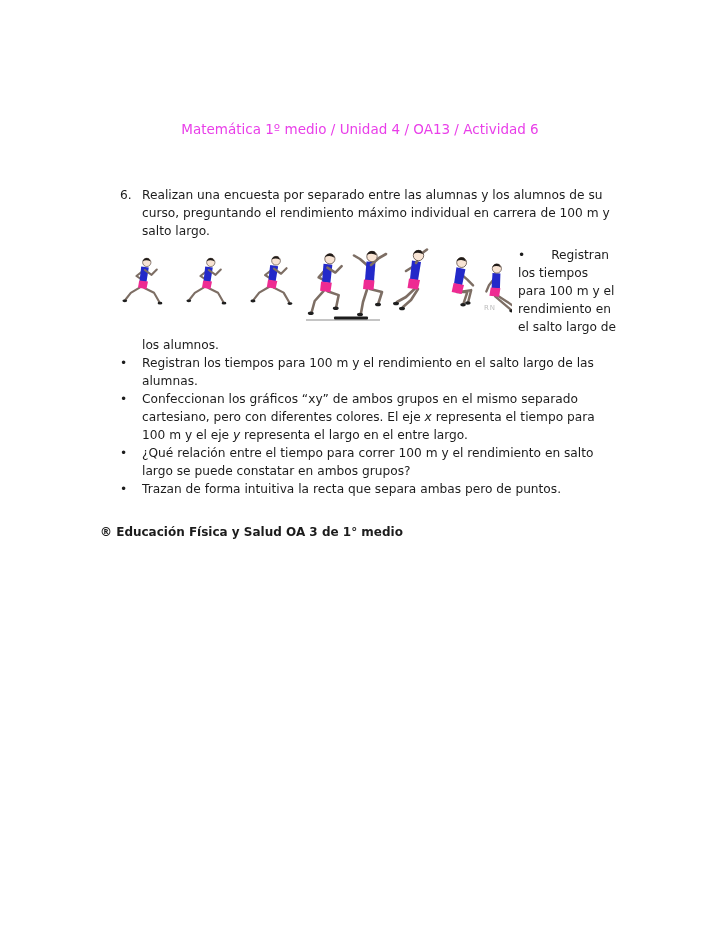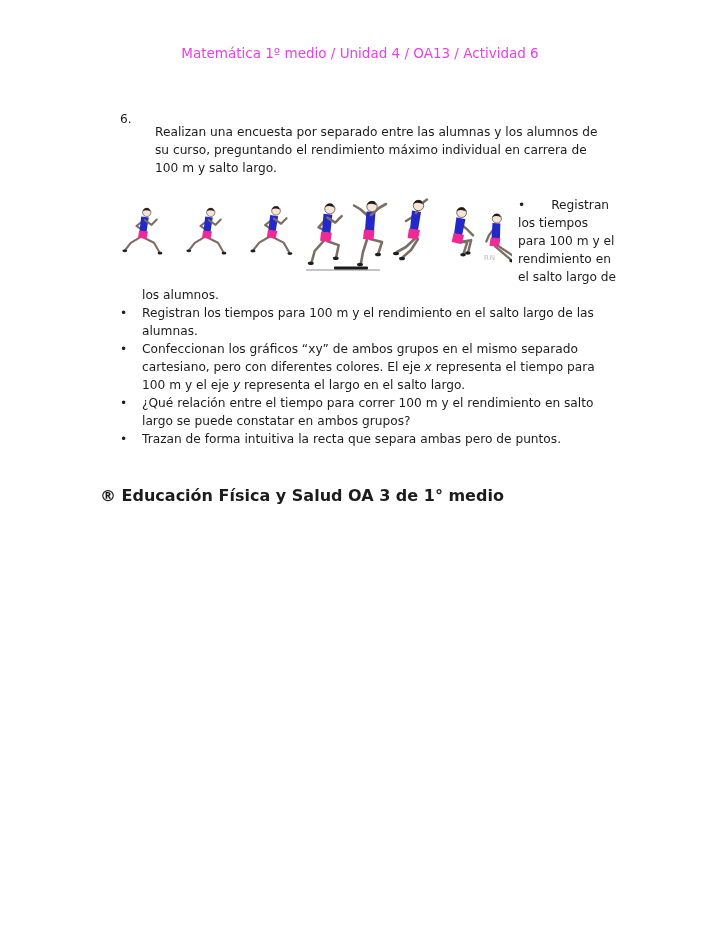--- a/index.html
+++ b/index.html
@@ -1,47 +1,47 @@
 <!DOCTYPE html>
 <html><head>
 <meta charset="utf-8">
 <style>
   html,body { margin:0; padding:0; background:#ffffff; }
   .page {
     position:relative; width:720px; height:932px; background:#ffffff;
     font-family:"DejaVu Sans", sans-serif; color:#1c1c1c; overflow:hidden;
   }
   .title {
-    padding-top:44px; text-align:center;
+    padding-top:120px; text-align:center;
     color:#e93fe9; font-size:13.5px; line-height:18px;
   }
   .content { margin:48px 103px 0 120px; width:497px; font-size:12.2px; line-height:18px; }
   .item6 { display:flex; }
   .item6 .num { width:22px; flex:none; }
-  .item6 .para { flex:1; margin:13px; }
+  .item6 .para { flex:1; margin:0; }
 
   .figwrap { margin-top:6px; padding-left:22px; }
   .figwrap::after { content:""; display:block; clear:both; }
   .figure {
     float:left; width:392px; height:76px; margin-left:-22px; margin-right:6px;
     position:relative;
   }
   .wm {
     position:absolute; right:16px; bottom:5px;
     font-size:7px; color:#bdbdbd; letter-spacing:1px;
   }
   .mk { display:inline; }
   .tab { display:inline-block; width:26px; }
 
   .li { display:flex; }
   .li .mkc { width:22px; flex:none; }
   .li .bt { flex:1; }
   .it { font-style:italic; }
 
-  .footer { margin:40px 0 0 100px; font-weight:bold; font-size:16px; line-height:16px; }
+  .footer { margin:26px 0 0 100px; font-weight:bold; font-size:12px; line-height:16px; }
 
   
   .lb { stroke:#7d6e64; stroke-width:2.6; fill:none; stroke-linecap:round; stroke-linejoin:round; }
   .sh { fill:#2329c9; }
   .pk { fill:#ee2b92; }
   .hd { fill:#f8e4d4; stroke:#53443c; stroke-width:0.8; }
   .hr { fill:#201b18; }
   .so { fill:#1f1f1f; }
 </style>
 </head>
@@ -149,21 +149,21 @@
       <span class="mk">•</span><span class="tab"></span><span>Registran los tiempos para 100 m y el rendimiento en el salto largo de los alumnos.</span>
     </div>
 
     <div class="li">
       <span class="mkc">•</span>
       <span class="bt">Registran los tiempos para 100 m y el rendimiento en el salto largo de las alumnas.</span>
     </div>
 
     <div class="li">
       <span class="mkc">•</span>
-      <span class="bt"><span>Confeccionan los gráficos “xy” de ambos grupos en el mismo separado cartesiano, pero con diferentes colores. El eje </span><span class="it">x</span><span> representa el tiempo para 100 m y el eje </span><span class="it">y</span><span> representa el largo en el salto largo.</span></span>
+      <span class="bt"><span>Confeccionan los gráficos “xy” de ambos grupos en el mismo separado cartesiano, pero con diferentes colores. El eje </span><span class="it">x</span><span> representa el tiempo para 100 m y el eje </span><span class="it">y</span><span> representa el largo en el entre largo.</span></span>
     </div>
 
     <div class="li">
       <span class="mkc">•</span>
       <span class="bt">¿Qué relación entre el tiempo para correr 100 m y el rendimiento en salto largo se puede constatar en ambos grupos?</span>
     </div>
 
     <div class="li">
       <span class="mkc">•</span>
       <span class="bt">Trazan de forma intuitiva la recta que separa ambas pero de puntos.</span>

